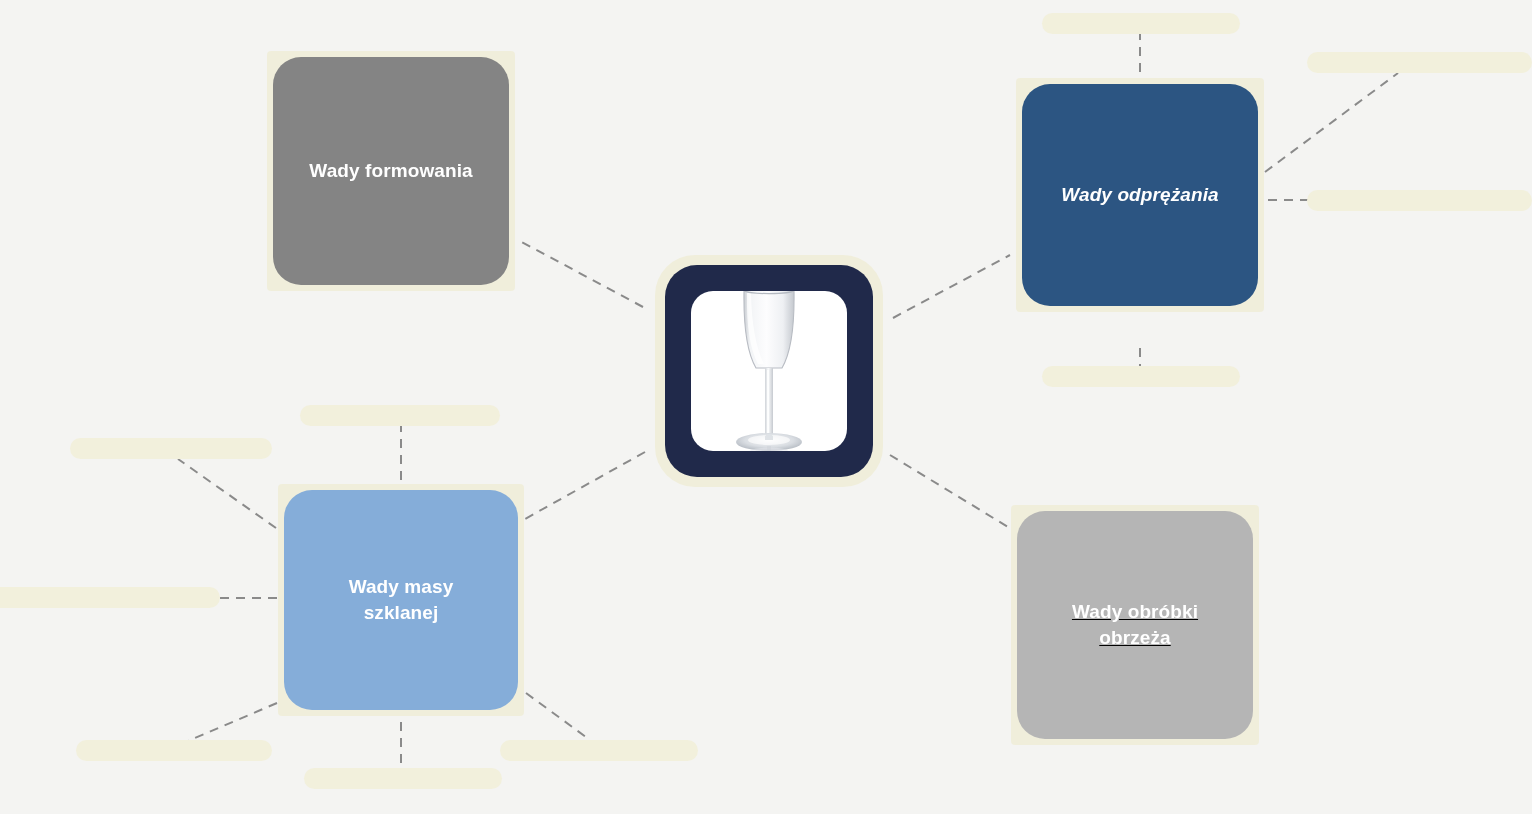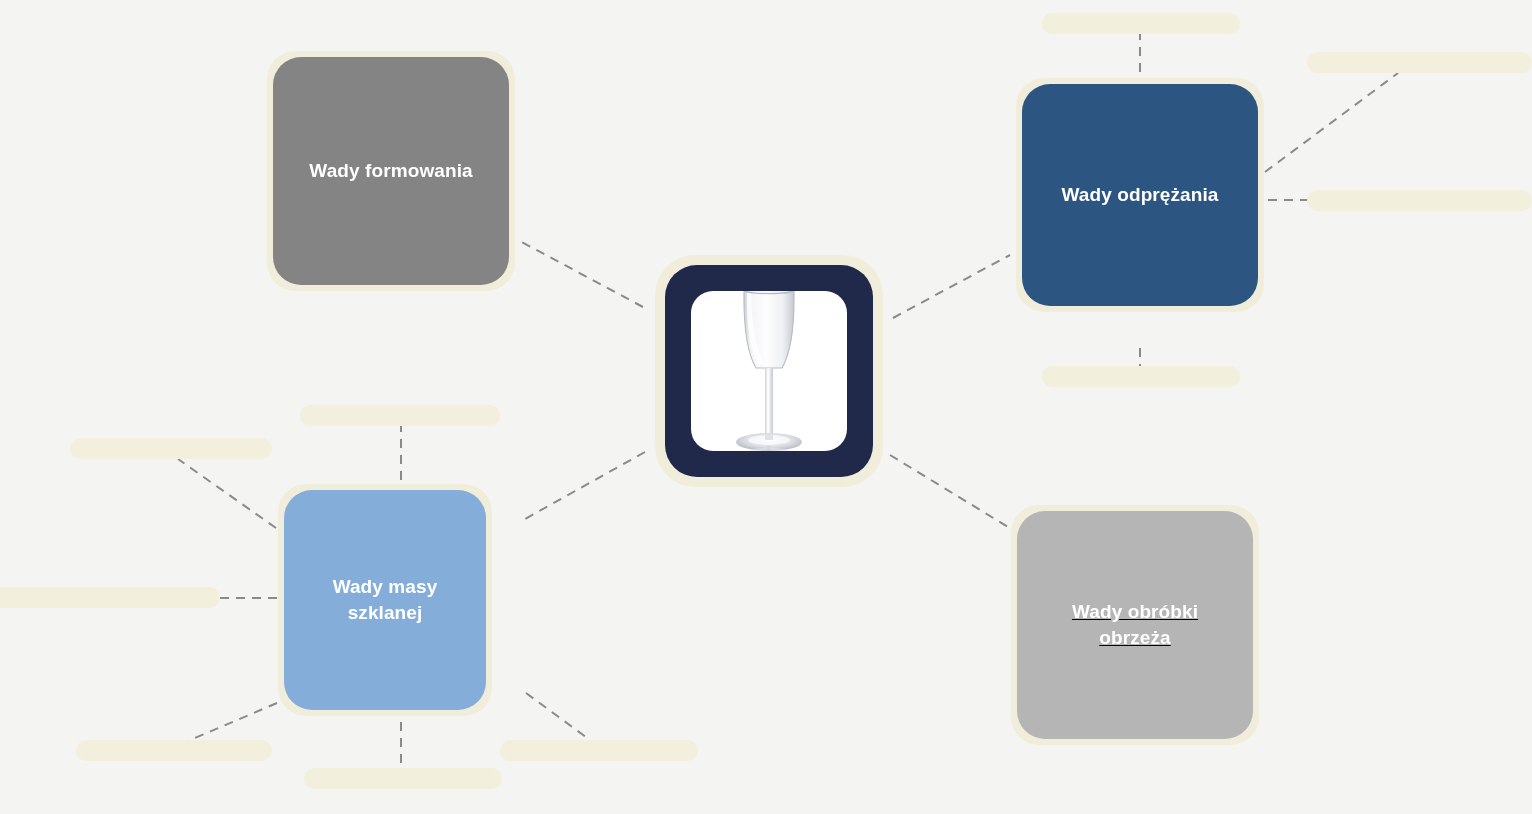--- a/index.html
+++ b/index.html
@@ -25,21 +25,21 @@
     position: absolute;
     left: 0; top: 0;
     width: 1532px;
     height: 814px;
     pointer-events: none;
   }
   
   .node {
     position: absolute;
     background: #f0eedb;
-    border-radius: 28px;
+    border-radius: 4px;
     padding: 6px;
   }
   .node-body {
     width: 100%;
     height: 100%;
     border-radius: 28px;
     display: flex;
     align-items: center;
     justify-content: center;
     text-align: center;
@@ -157,27 +157,27 @@
       </div>
     </div>
   </div>
 
   <div class="node" id="node-0" style="left: 267px; top: 51px; width: 248px; height: 240px; background: rgb(240, 238, 219);">
     <div class="node-body" style="background: rgb(132, 132, 132);">
       <span class="node-label" style="color: rgb(255, 255, 255);">Wady formowania</span>
     </div>
   </div>
 
-  <div class="node" id="node-1" style="left: 1016px; top: 78px; width: 248px; height: 234px; background: rgb(240, 238, 219);">
+  <div class="node" id="node-1" style="left: 1016px; top: 78px; width: 248px; height: 234px; background: rgb(240, 238, 219); font-style: italic;">
     <div class="node-body" style="background: rgb(44, 85, 130);">
       <span class="node-label" style="color: rgb(255, 255, 255);">Wady odprężania</span>
     </div>
   </div>
 
-  <div class="node" id="node-2" style="left: 278px; top: 484px; width: 214px; height: 232px; background: rgb(240, 238, 219);">
+  <div class="node" id="node-2" style="left: 278px; top: 484px; width: 246px; height: 232px; background: rgb(240, 238, 219);">
     <div class="node-body" style="background: rgb(133, 173, 217);">
       <span class="node-label" style="color: rgb(255, 255, 255);">Wady masy
 szklanej</span>
     </div>
   </div>
 
   <div class="node" id="node-3" style="left: 1011px; top: 505px; width: 248px; height: 240px; background: rgb(240, 238, 219); text-decoration: underline;">
     <div class="node-body" style="background: rgb(181, 181, 181);">
       <span class="node-label" style="color: rgb(255, 255, 255);">Wady obróbki
 obrzeża</span>

